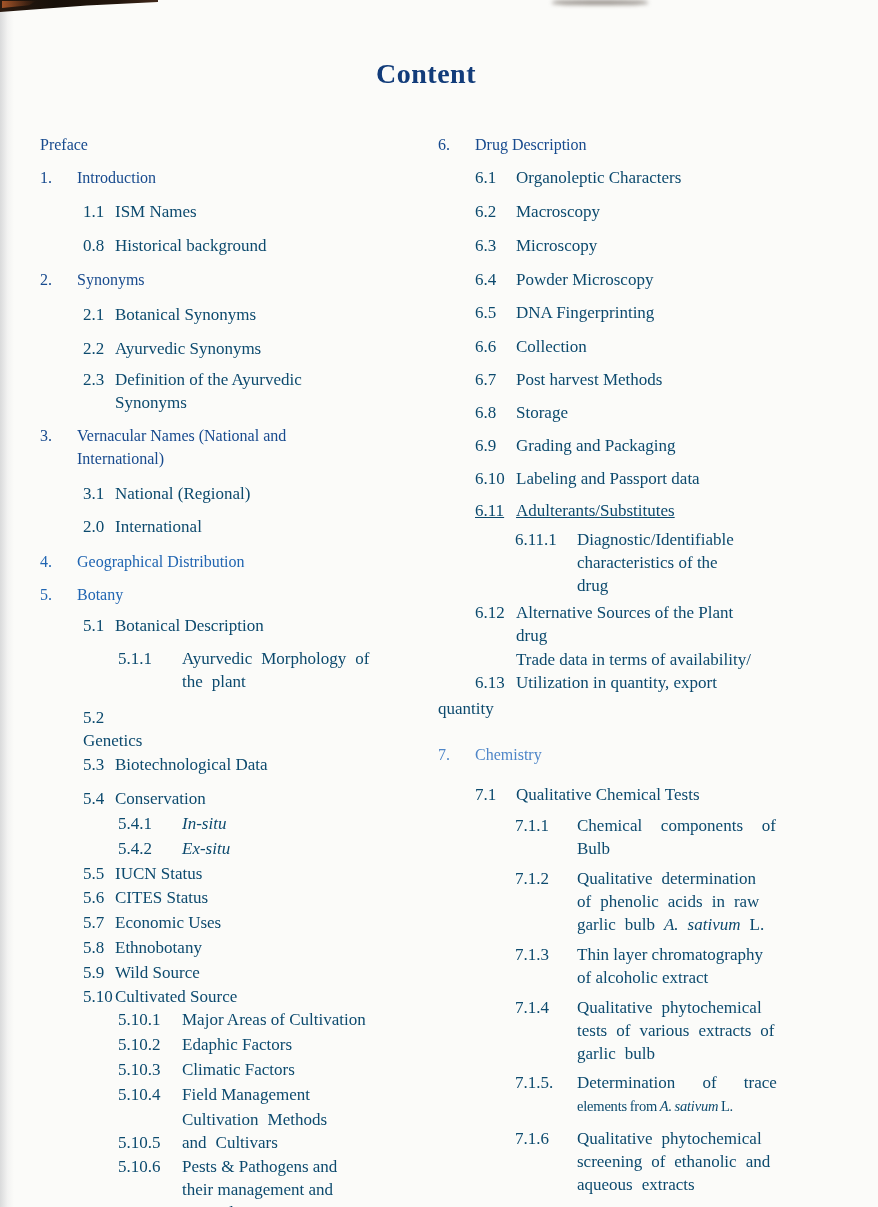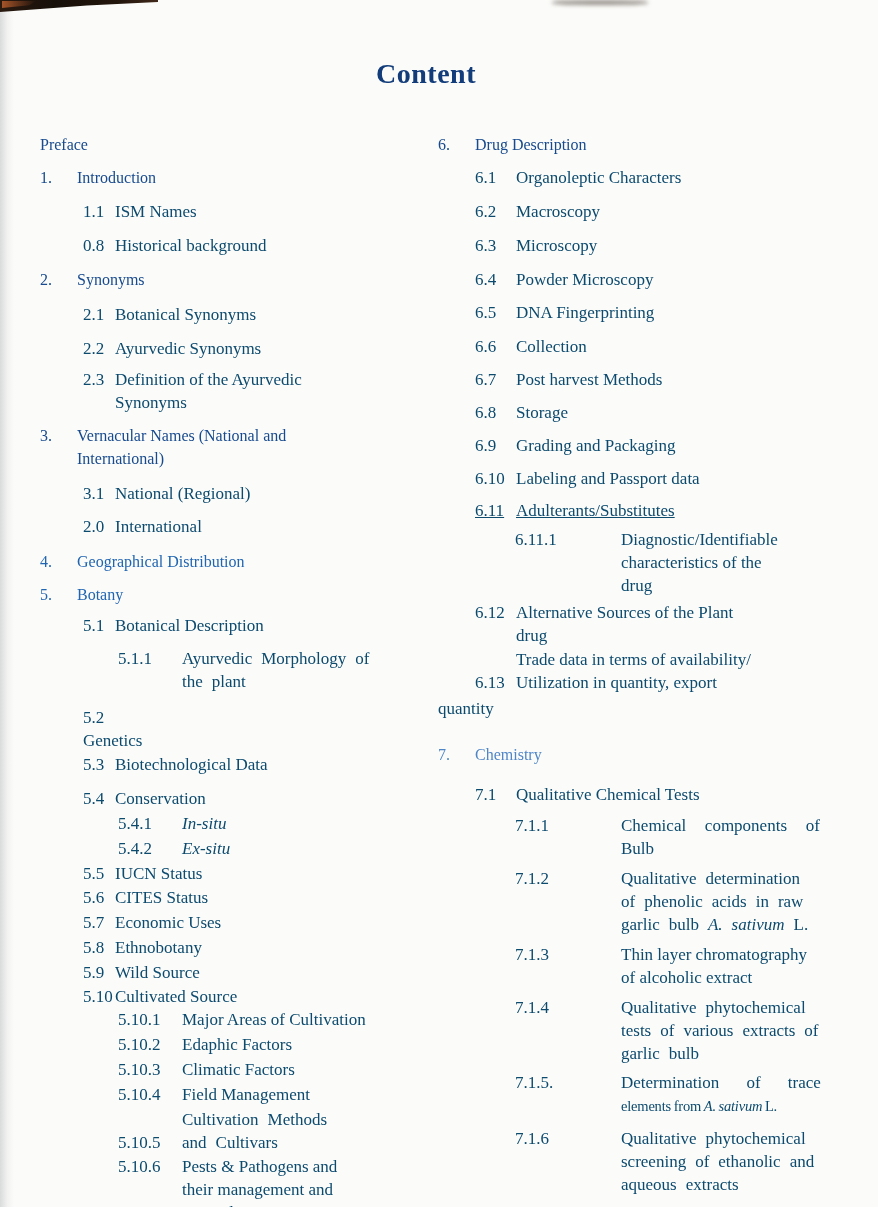--- a/index.html
+++ b/index.html
@@ -39,21 +39,21 @@
   .row .num{flex:none;}
   .row .txt{flex:1;white-space:pre-line;}
   .lvl0{font-weight:normal;font-size:16px;}
   .lvl0 .num{width:37px;}
   .col-left .lvl1{padding-left:43px;justify-content:center;}
   .col-left .lvl1 .num{width:32px;}
   .col-left .lvl2{padding-left:78px;}
   .col-left .lvl2 .num{width:64px;}
   .col-right .lvl1{padding-left:37px;}
   .col-right .lvl1 .num{width:41px;}
-  .col-right .lvl2{padding-left:77px;gap:44px;}
+  .col-right .lvl2{padding-left:77px;}
   .col-right .lvl2 .num{width:62px;}
   .lvlcont{padding-left:0;}
   .ch{color:#174a8e;}
   .alt{color:#2065b2;}
   .lt{color:#4f86c8;}
   .w1 .txt{word-spacing:.28em;}
   .w2 .txt{word-spacing:.85em;}
   .w3{word-spacing:1.35em;}
   .cond{font-size:14.5px;letter-spacing:-.2px;word-spacing:-.05em;}
   i{font-style:italic;}

